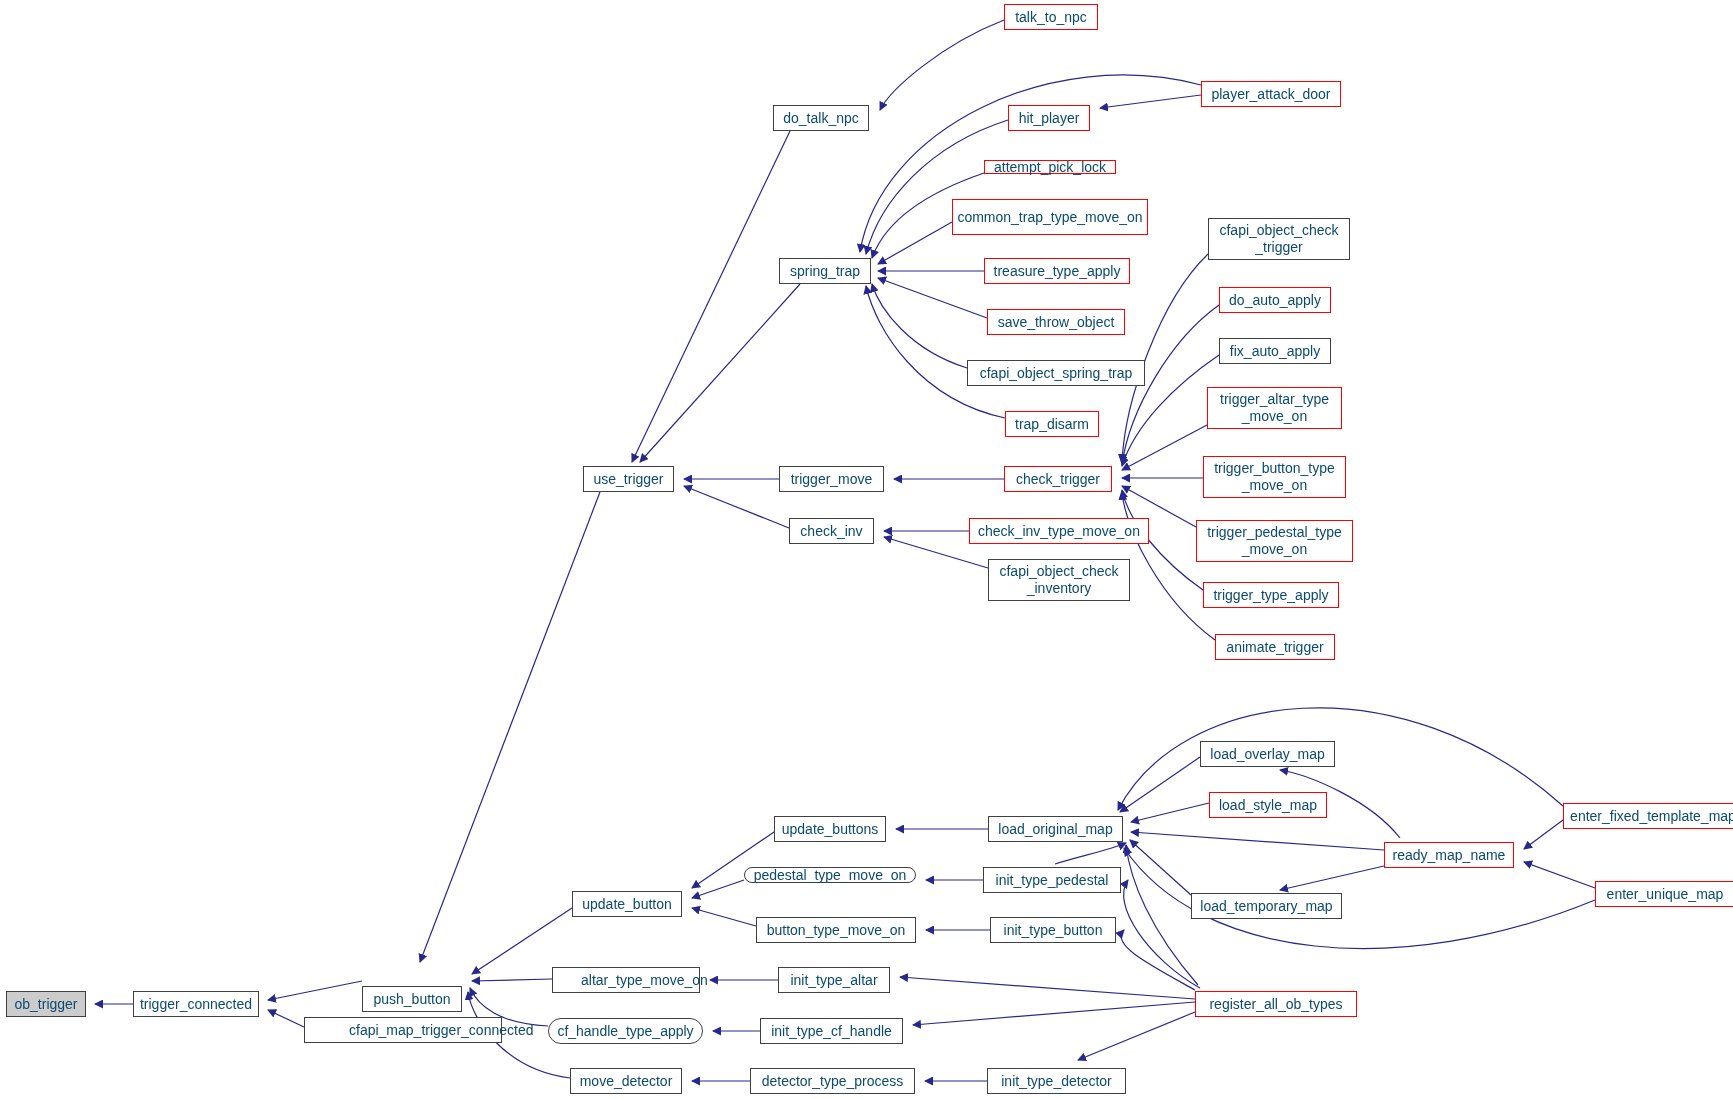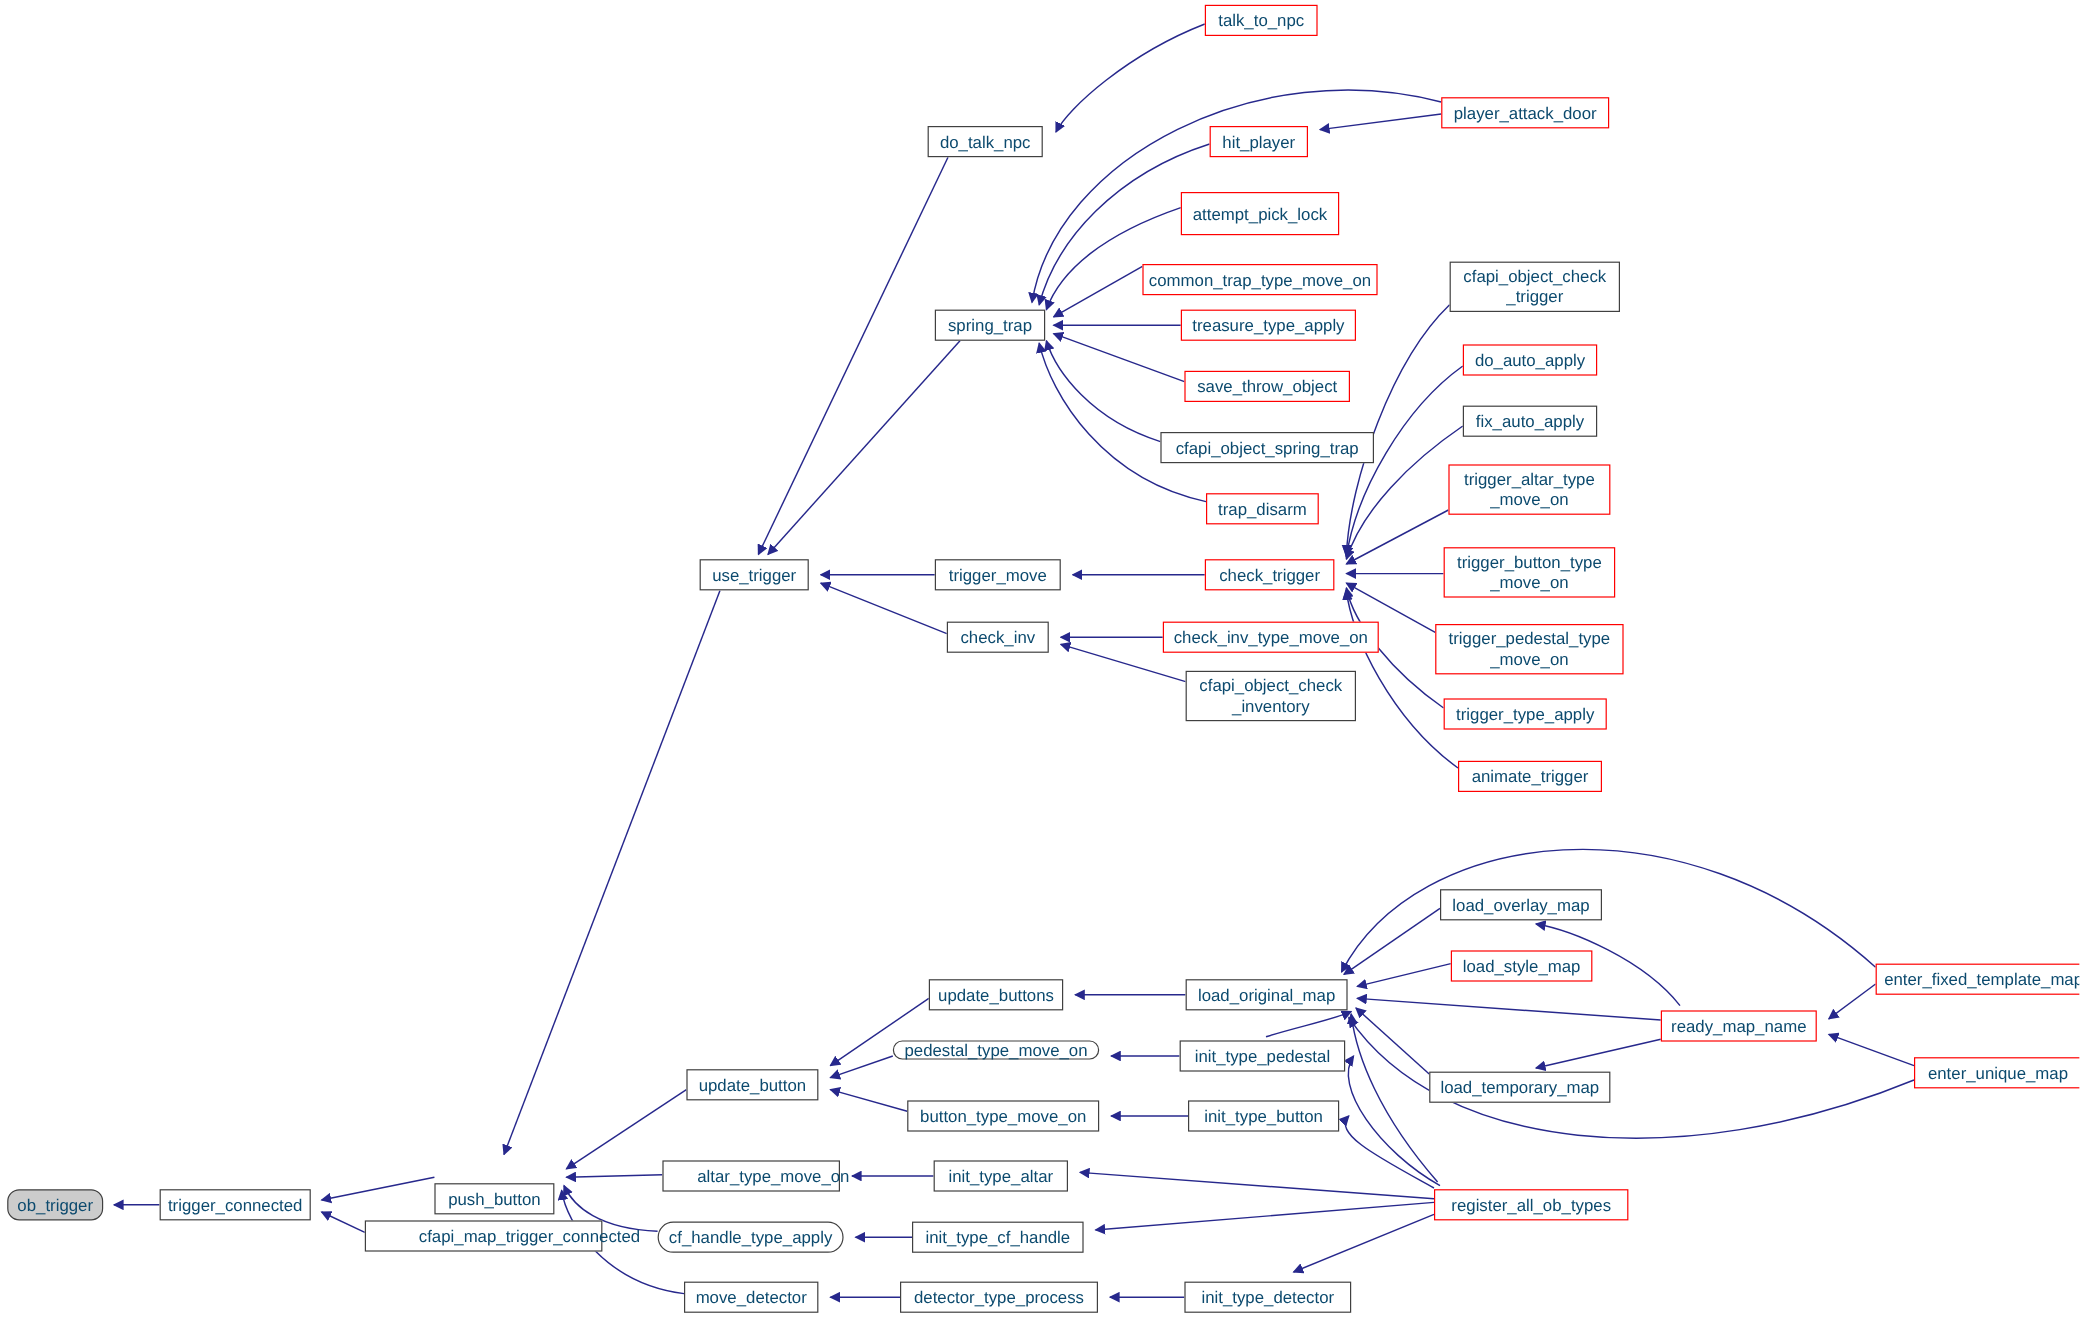--- a/index.html
+++ b/index.html
@@ -80,21 +80,21 @@
         <path d="M 1008,120 C 930,145 880,200 866,254" stroke="#27288c" stroke-width="1.2" fill="none" marker-end="url(#arrow)"></path>
         <path d="M 984,173 C 920,195 884,225 872,258" stroke="#27288c" stroke-width="1.2" fill="none" marker-end="url(#arrow)"></path>
         <path d="M 952,222 L 878,264" stroke="#27288c" stroke-width="1.2" fill="none" marker-end="url(#arrow)"></path>
         <path d="M 984,271 L 878,271" stroke="#27288c" stroke-width="1.2" fill="none" marker-end="url(#arrow)"></path>
         <path d="M 987,318 L 878,278" stroke="#27288c" stroke-width="1.2" fill="none" marker-end="url(#arrow)"></path>
         <path d="M 967,368 C 910,350 880,310 872,284" stroke="#27288c" stroke-width="1.2" fill="none" marker-end="url(#arrow)"></path>
         <path d="M 1005,418 C 920,400 876,330 866,286" stroke="#27288c" stroke-width="1.2" fill="none" marker-end="url(#arrow)"></path>
       </g>
   </svg>
   <div id="node-layer">
-      <div class="node cur" style="left: 6px; top: 991px; width: 80px; height: 26px; border-radius: 10px;"><span class="lbl">ob_trigger</span></div>
+      <div class="node cur" style="left: 6px; top: 991px; width: 80px; height: 26px;"><span class="lbl">ob_trigger</span></div>
       <div class="node" style="left: 133px; top: 991px; width: 126px; height: 26px;"><span class="lbl">trigger_connected</span></div>
       <div class="node" style="left: 362px; top: 965px; width: 100px; height: 26px; margin-top: 21px;"><span class="lbl">push_button</span></div>
       <div class="node" style="left: 304px; top: 1017px; width: 198px; height: 26px; padding-left: 44px;"><span class="lbl">cfapi_map_trigger_connected</span></div>
       <div class="node" style="left: 572px; top: 891px; width: 110px; height: 26px;"><span class="lbl">update_button</span></div>
       <div class="node" style="left: 774px; top: 816px; width: 112px; height: 26px;"><span class="lbl">update_buttons</span></div>
       <div class="node" style="left: 744px; top: 867px; width: 172px; height: 16px; border-radius: 11px;"><span class="lbl">pedestal_type_move_on</span></div>
       <div class="node" style="left: 756px; top: 917px; width: 160px; height: 26px;"><span class="lbl">button_type_move_on</span></div>
       <div class="node" style="left: 552px; top: 967px; width: 148px; height: 26px; padding-left: 28px;"><span class="lbl">altar_type_move_on</span></div>
       <div class="node" style="left: 548px; top: 1018px; width: 155px; height: 26px; border-radius: 13px;"><span class="lbl">cf_handle_type_apply</span></div>
       <div class="node" style="left: 570px; top: 1068px; width: 112px; height: 26px;"><span class="lbl">move_detector</span></div>
@@ -129,20 +129,20 @@
 _move_on</span></div>
       <div class="node red" style="left: 1196px; top: 520px; width: 157px; height: 42px;"><span class="lbl">trigger_pedestal_type
 _move_on</span></div>
       <div class="node red" style="left: 1203px; top: 582px; width: 136px; height: 26px;"><span class="lbl">trigger_type_apply</span></div>
       <div class="node red" style="left: 1215px; top: 634px; width: 120px; height: 26px;"><span class="lbl">animate_trigger</span></div>
       <div class="node" style="left: 779px; top: 258px; width: 92px; height: 26px;"><span class="lbl">spring_trap</span></div>
       <div class="node" style="left: 773px; top: 105px; width: 96px; height: 26px;"><span class="lbl">do_talk_npc</span></div>
       <div class="node red" style="left: 1004px; top: 4px; width: 94px; height: 26px;"><span class="lbl">talk_to_npc</span></div>
       <div class="node red" style="left: 1201px; top: 81px; width: 140px; height: 26px;"><span class="lbl">player_attack_door</span></div>
       <div class="node red" style="left: 1008px; top: 105px; width: 82px; height: 26px;"><span class="lbl">hit_player</span></div>
-      <div class="node red" style="left: 984px; top: 160px; width: 132px; height: 36px;"><span class="lbl">attempt_pick_lock</span></div>
-      <div class="node red" style="left: 952px; top: 220px; width: 196px; height: 26px;"><span class="lbl">common_trap_type_move_on</span></div>
+      <div class="node red" style="left: 984px; top: 160px; width: 132px; height: 14px;"><span class="lbl">attempt_pick_lock</span></div>
+      <div class="node red" style="left: 952px; top: 199px; width: 196px; height: 36px;"><span class="lbl">common_trap_type_move_on</span></div>
       <div class="node red" style="left: 984px; top: 258px; width: 146px; height: 26px;"><span class="lbl">treasure_type_apply</span></div>
       <div class="node red" style="left: 987px; top: 309px; width: 138px; height: 26px;"><span class="lbl">save_throw_object</span></div>
       <div class="node" style="left: 967px; top: 360px; width: 178px; height: 26px;"><span class="lbl">cfapi_object_spring_trap</span></div>
       <div class="node red" style="left: 1005px; top: 411px; width: 94px; height: 26px;"><span class="lbl">trap_disarm</span></div>
     </div>
 </div>
 
 </body></html>

